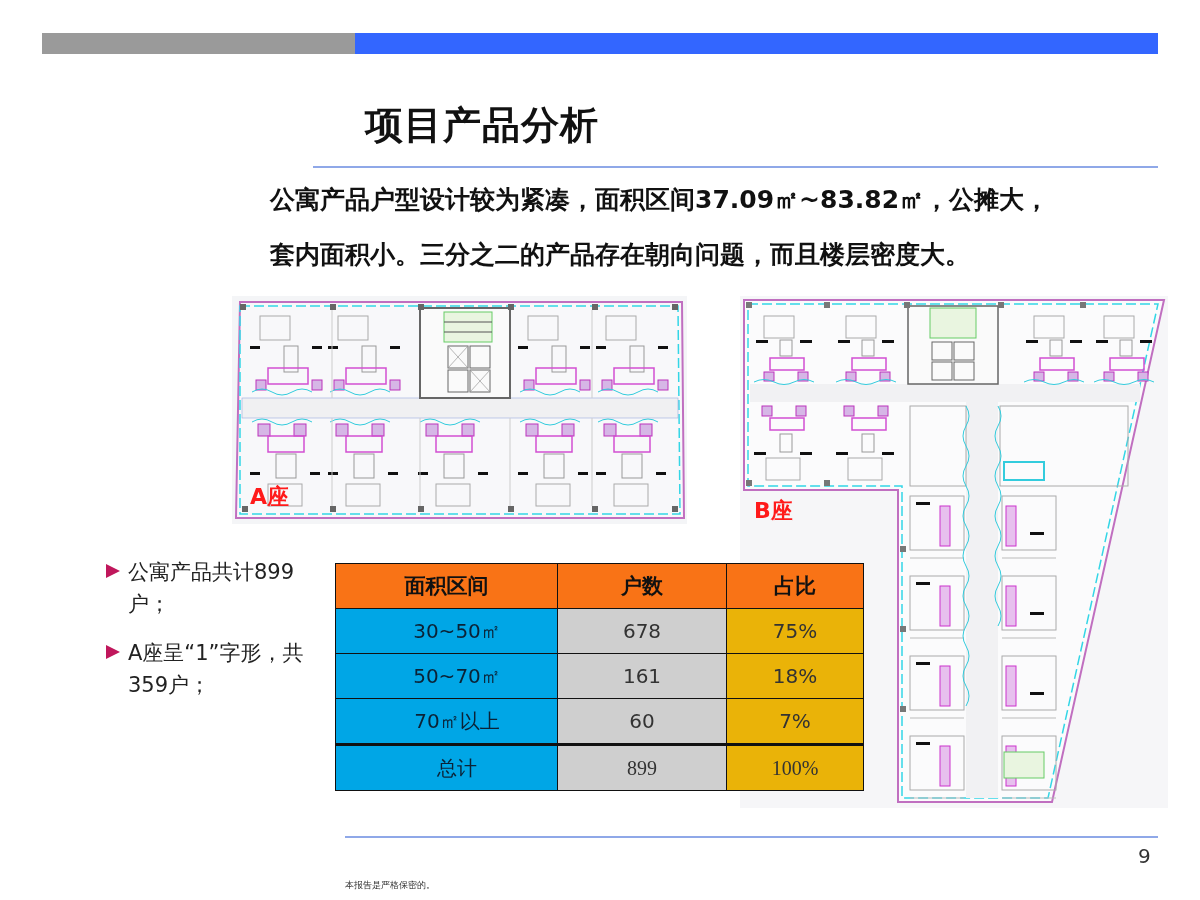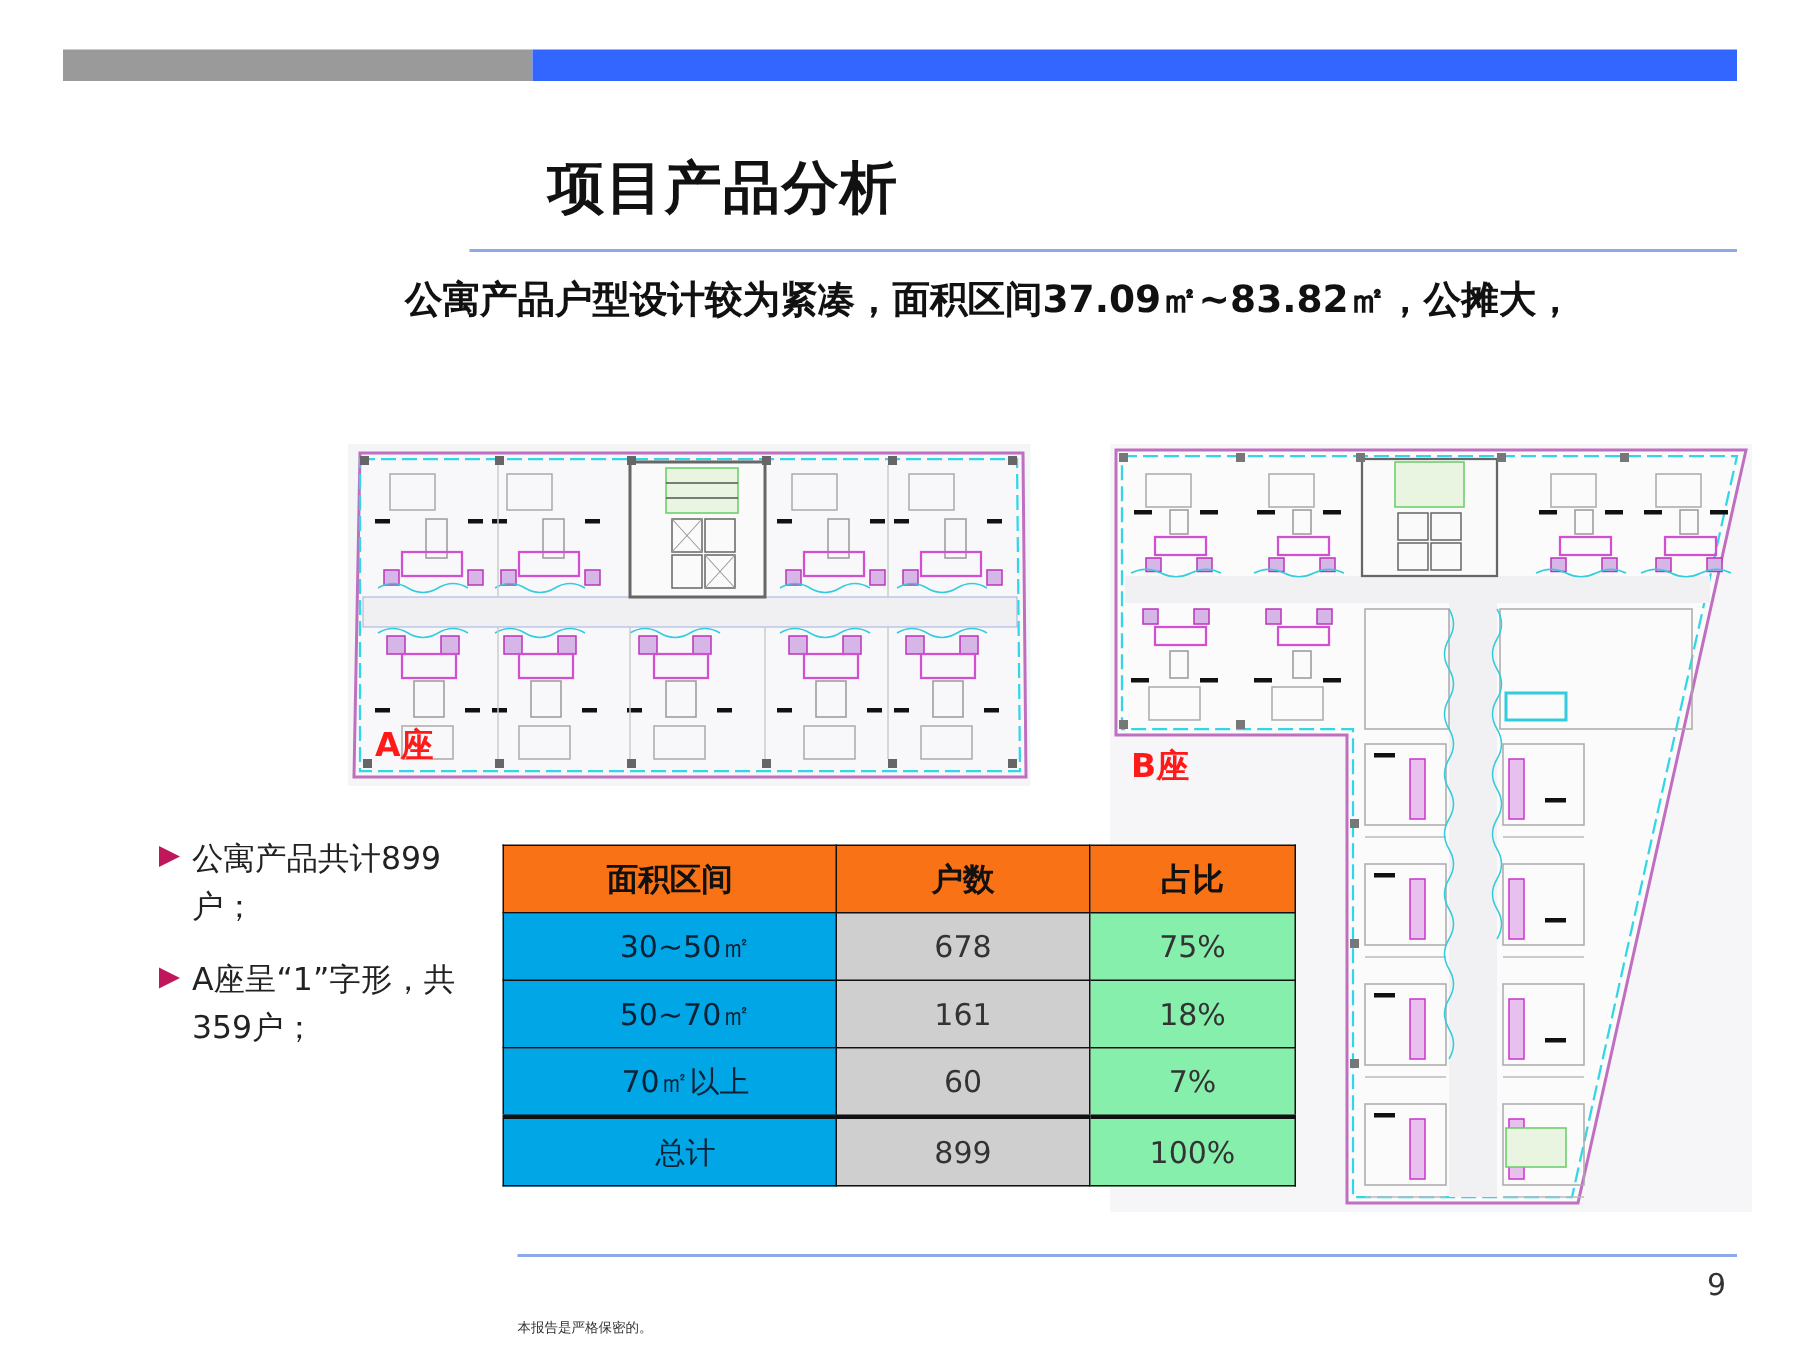--- a/index.html
+++ b/index.html
@@ -26,38 +26,39 @@
   .bullets { position:absolute; left:106px; top:556px; width:220px; font-size:21px; line-height:32px; color:#222; }
   .bullet { position:relative; padding-left:22px; margin-bottom:17px; }
   .bullet .arrow { position:absolute; left:0; top:8px; width:0; height:0;
       border-top:7px solid transparent; border-bottom:7px solid transparent; border-left:14px solid #c0175c; }
 
   table.stats { position:absolute; left:335px; top:563px; width:529px; border-collapse:collapse; font-size:20px; }
   table.stats th, table.stats td { border:1.5px solid #111; height:44px; text-align:center; padding:0; }
   table.stats th { background:#f97316; font-weight:bold; font-size:21px; color:#111; }
   table.stats td.c0 { background:#00a6e6; color:#0b2236; width:200px;padding-left:21px; }
   table.stats td.c1 { background:#cfcfcf; color:#333; width:168px; }
-  table.stats td.c2 { background:#86efac; color:#333; }
-  table.stats tr.total td { border-top:3px solid #111; }
+  table.stats td.c2 { background:#eab308; color:#333; }
+  table.stats tr.total td { border-top:3px solid #111;font-family:Liberation Serif, serif; }
 
   .footer-rule { position:absolute; left:345px; top:836px; width:813px; height:2px; background:#8fa8e8; }
   .footer-note { position:absolute; left:345px; top:879px; font-size:9px; color:#333; }
   .page-num { position:absolute; left:1138px; top:844px; font-size:20px; color:#333; }
 </style>
 </head>
 <body>
 
 <div class="topbar-gray"></div>
 <div class="topbar-blue"></div>
 
 <div class="title">项目产品分析</div>
 <div class="title-rule"></div>
 
 <div class="summary">
   <p>公寓产品户型设计较为紧凑，面积区间37.09㎡~83.82㎡，公摊大，</p>
+  <p>套内面积小。三分之二的产品存在朝向问题，而且楼层密度大。</p>
 </div>
 
 <div class="plan plan-a">
   <svg width="455" height="228" viewBox="0 0 455 228">
     <polygon points="8,6 450,6 452,222 4,222" fill="#f8f8fa" stroke="#c06fc0" stroke-width="2"></polygon>
     <polygon points="8,10 446,10 448,218 8,218" fill="none" stroke="#33d6e6" stroke-width="1.5" stroke-dasharray="10 4"></polygon>
 
     <rect x="10" y="102" width="436" height="20" fill="#f0f0f2" stroke="#9ad" stroke-width="0.6"></rect>
 
     <rect x="188" y="12" width="90" height="90" fill="#fafafa" stroke="#666" stroke-width="2"></rect>

